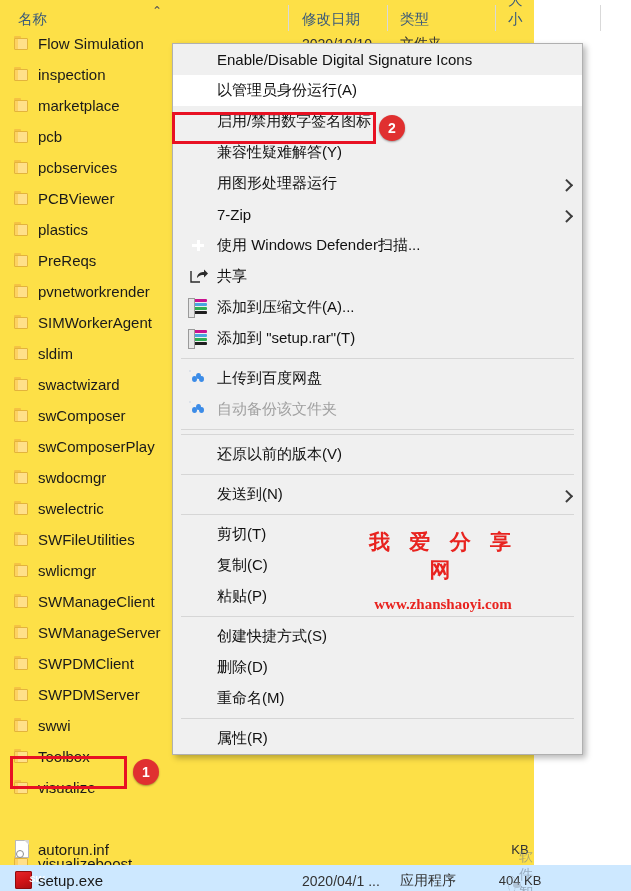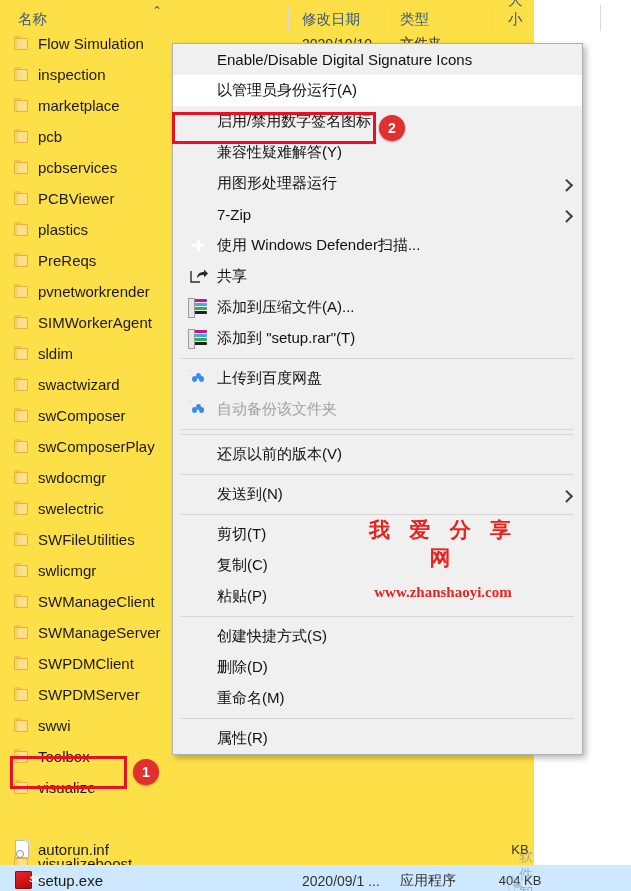--- a/index.html
+++ b/index.html
@@ -207,21 +207,21 @@
     box-shadow: 0 1px 2px rgba(0,0,0,0.35);
   }
 
   
   #wm-center {
     position: absolute; left: 352px; top: 516px;
     z-index: 55; text-align: center; pointer-events: none;
   }
   #wm-center .l1 {
     font-size: 21px; font-weight: bold; color: #e8231f;
-    letter-spacing: 6px; font-family: "DejaVu Sans", sans-serif;
+    letter-spacing: 6px; font-family: "DejaVu Sans", sans-serif; margin-top: 12px;
   }
   #wm-center .l2 {
     font-size: 15px; font-weight: bold; color: #e8231f;
     font-family: "Liberation Serif", serif; margin-top: 12px;
   }
   #wm-corner {
     position: absolute; left: 508px; top: 848px;
     display: flex; align-items: center; gap: 3px;
     opacity: 0.55; z-index: 56; pointer-events: none;
   }
@@ -530,21 +530,21 @@
         <span class="date"></span>
         <span class="type"></span>
         <span class="size">KB</span>
       </div>
       <div class="row selected" style="top: 865px;">
         <span class="ico sw">
           <span class="cube"></span>
           <span class="sw-txt">SW</span>
         </span>
         <span class="name">setup.exe</span>
-        <span class="date">2020/09/1 ...</span>
+        <span class="date">2020/04/1 ...</span>
         <span class="type">应用程序</span>
         <span class="size">404 KB</span>
       </div>
     </div>
 
   <div id="ctxmenu">
       <div class="mi">
         <span>Enable/Disable Digital Signature Icons</span>
       </div>
       <div class="mi hovered">

